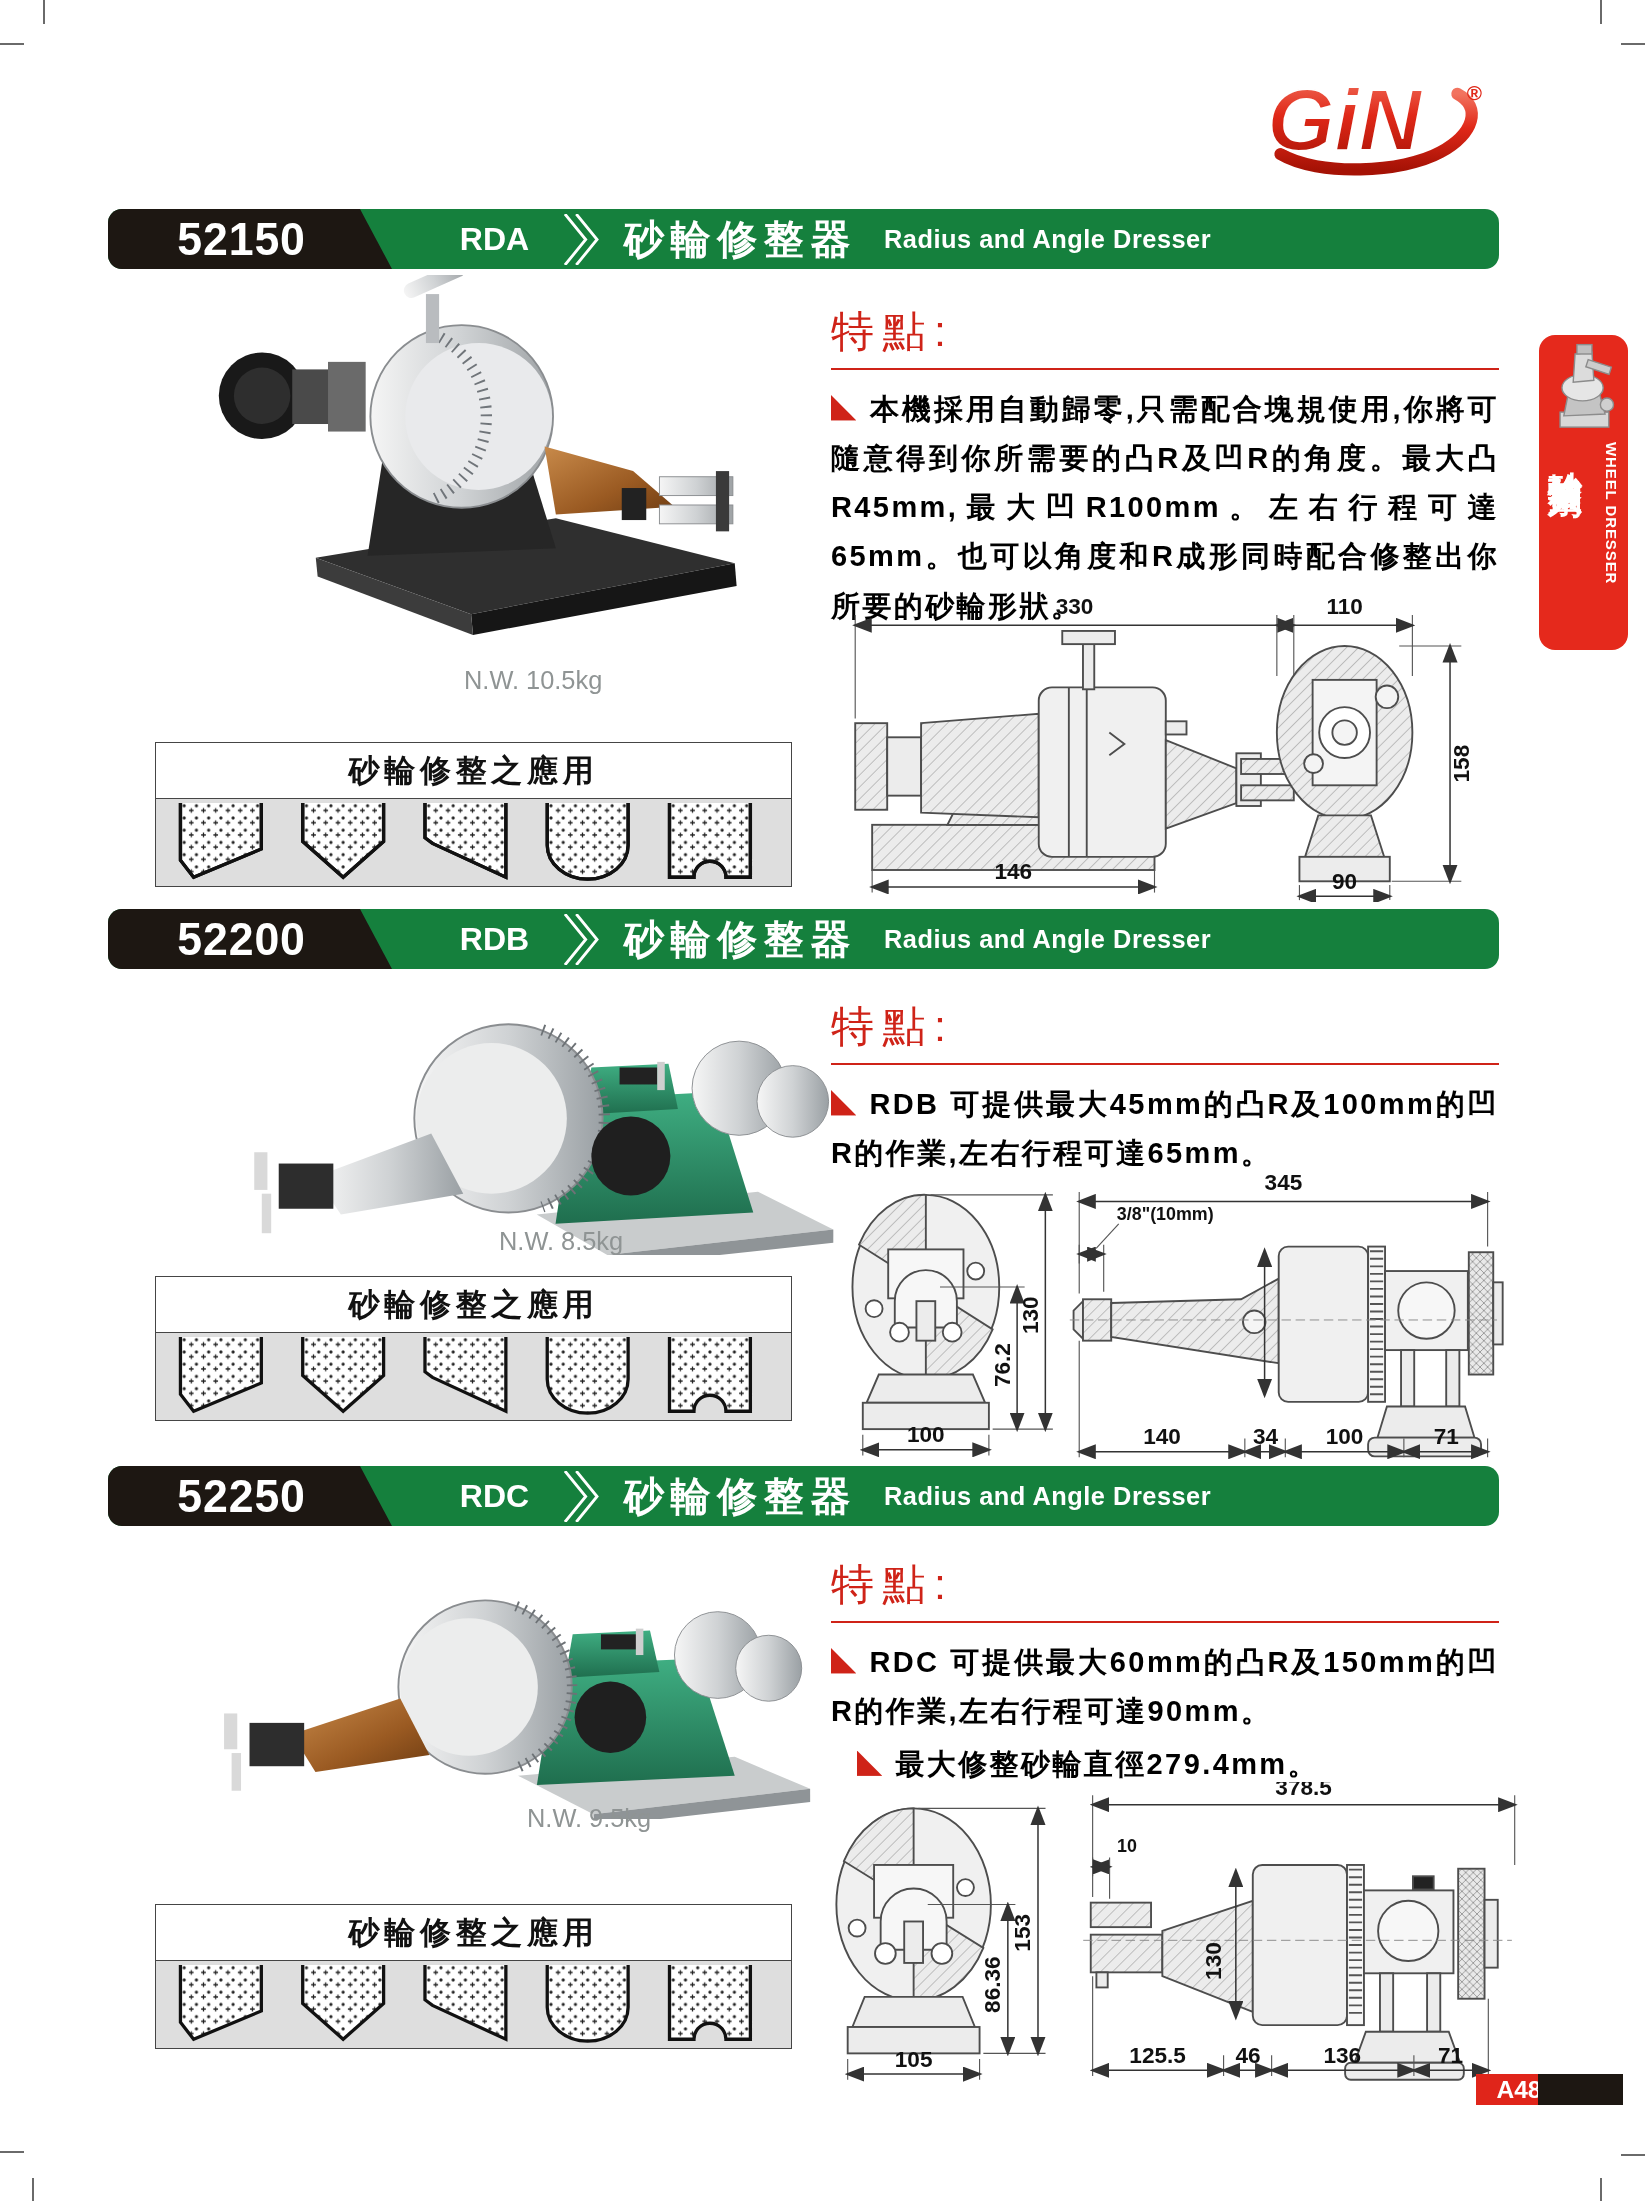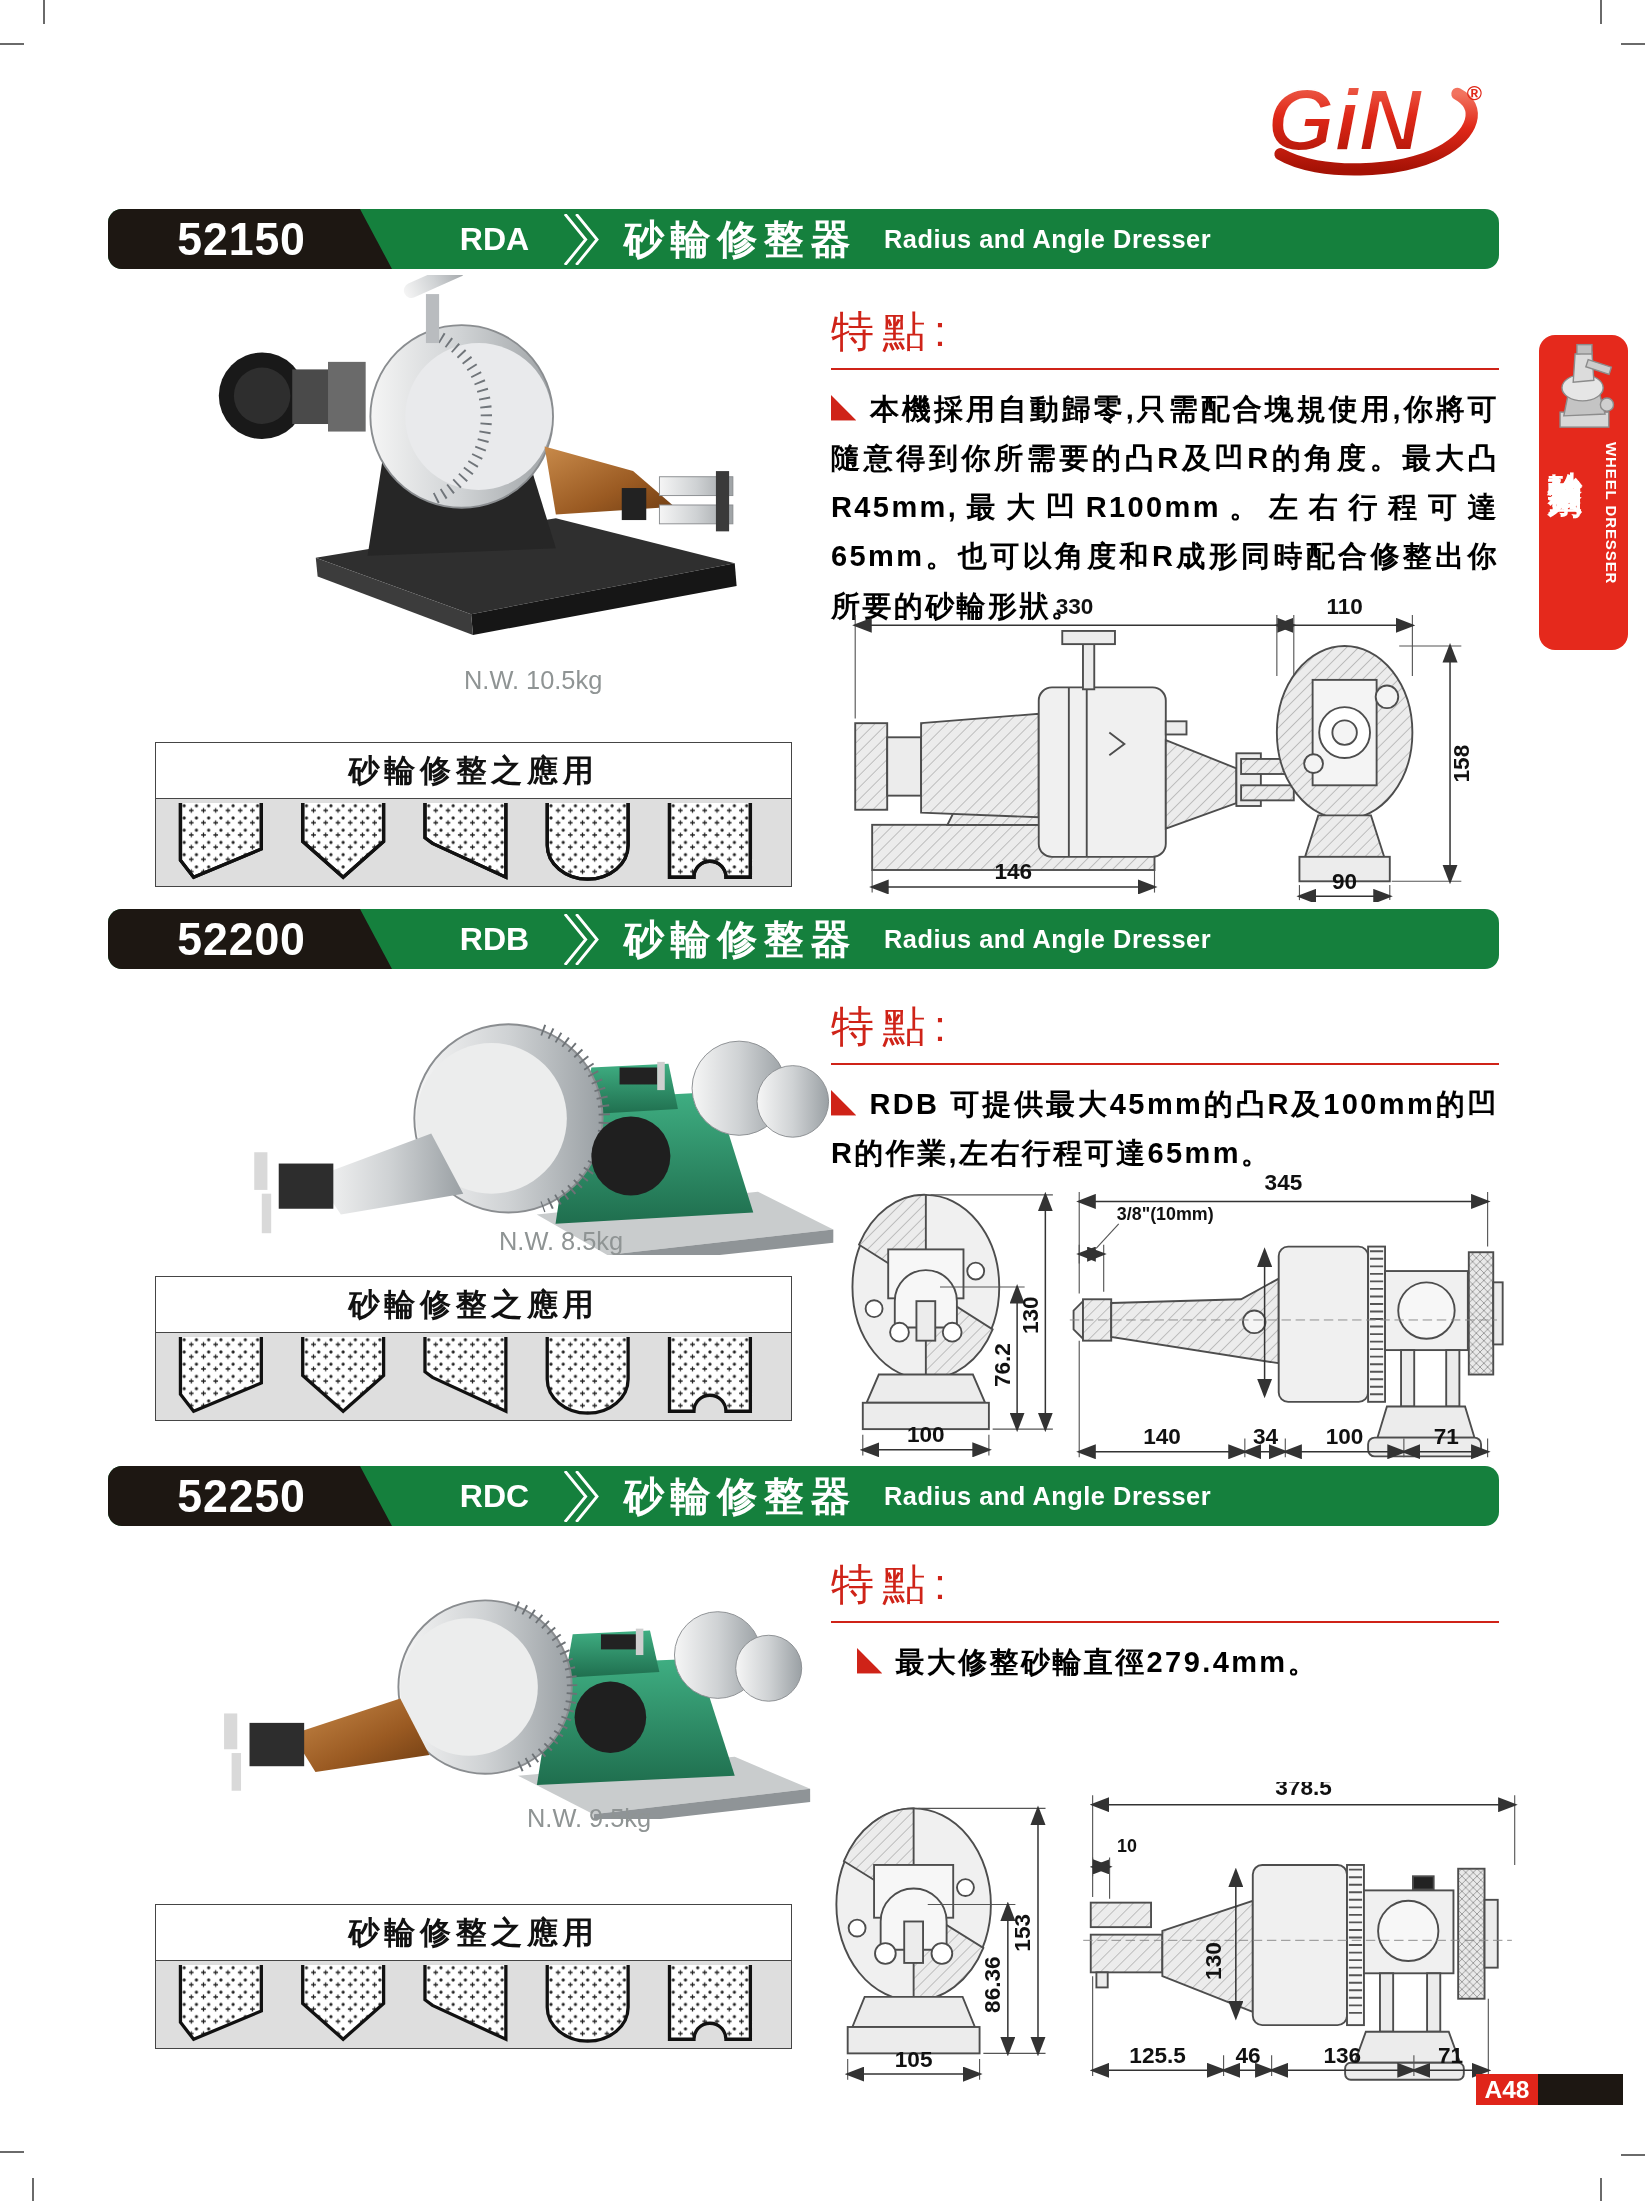--- a/index.html
+++ b/index.html
@@ -25,21 +25,21 @@
   .feat{font-size:29px;line-height:1.7;color:#000;text-align:justify;letter-spacing:2.4px;font-weight:bold;}
   .feat .tri{display:inline-block;width:25.4px;height:25.4px;background:#cf2318;margin:0 13px 0 0;
        clip-path:polygon(0 0,100% 100%,0 100%);transform:translateY(1.9px);}
   
   .appbox{position:absolute;left:155px;width:637px;border:1.9px solid #454545;background:#fff;box-sizing:border-box;}
   .appbox .atitle{height:55px;display:flex;align-items:center;justify-content:center;border-bottom:1.9px solid #454545;
        font-size:31px;font-weight:bold;letter-spacing:4.7px;color:#111;}
   .appbox .agray{background:#dedede;padding:2.8px 13px 1.9px 13px;}
   .caption{position:absolute;color:#8f9494;font-size:25.4px;white-space:nowrap;}
   .badge-red{position:absolute;left:1476px;top:2074px;width:62px;height:31px;background:#e0251a;color:#fff;
-       font-size:24.5px;font-weight:bold;text-align:center;line-height:31px;}
+       font-size:24.5px;font-weight:bold;text-align:center;line-height:31px;padding-left:12px;}
   .badge-black{position:absolute;left:1538px;top:2074px;width:85px;height:31px;background:#1d1712;}
   
   .sidetab{position:absolute;left:1539px;top:335px;width:89px;height:315px;background:#e5291c;border-radius:16px;}
   .sidetab .zh{position:absolute;left:9.4px;top:109px;writing-mode:vertical-rl;color:#fff;font-size:34px;font-weight:bold;
        letter-spacing:2.8px;line-height:1;}
   .sidetab .en{position:absolute;left:81px;top:107px;transform:rotate(90deg);transform-origin:0 0;color:#fff;
        font-size:15px;font-weight:bold;letter-spacing:0.9px;white-space:nowrap;}
   svg text{font-family:"Liberation Sans",sans-serif;}
   .dimtxt{font-size:24px;font-weight:bold;fill:#111;}
   .dimtxt.small{font-size:19px;}
@@ -467,20 +467,21 @@
   <circle cx="646" cy="100" r="35" fill="url(#metal3)" stroke="#8a8d90"></circle>
   <rect x="468" y="64" width="38" height="16" fill="#222"></rect>
   <rect x="505" y="58" width="8" height="28" fill="#cfcfcf"></rect>
 </svg>
 </div>
 <div class="caption" style="left:527px;top:1804px;">N.W. 9.5kg</div>
 
 <div class="features" style="top:1556px;">
   <h2>特點:</h2>
   <hr class="rline">
+  <div class="feat"><span class="tri"></span><span>RDC 可提供最大60mm的凸R及150mm的凹R的作業,左右行程可達90mm。</span></div>
   <div class="feat" style="margin-top:3.8px;padding-left:26px;"><span class="tri"></span><span>最大修整砂輪直徑279.4mm。</span></div>
 </div>
 
 <div class="abs" style="left:810px;top:1782px;width:716px;height:311px;">
 <svg width="716" height="311" viewBox="0 0 760 330">
   <defs>
     <pattern id="h3" width="9" height="9" patternUnits="userSpaceOnUse" patternTransform="rotate(45)">
       <rect width="9" height="9" fill="#ececec"></rect>
           <line x1="0" y1="0" x2="0" y2="9" stroke="#a0a0a0" stroke-width="1.3"></line>
     </pattern>

